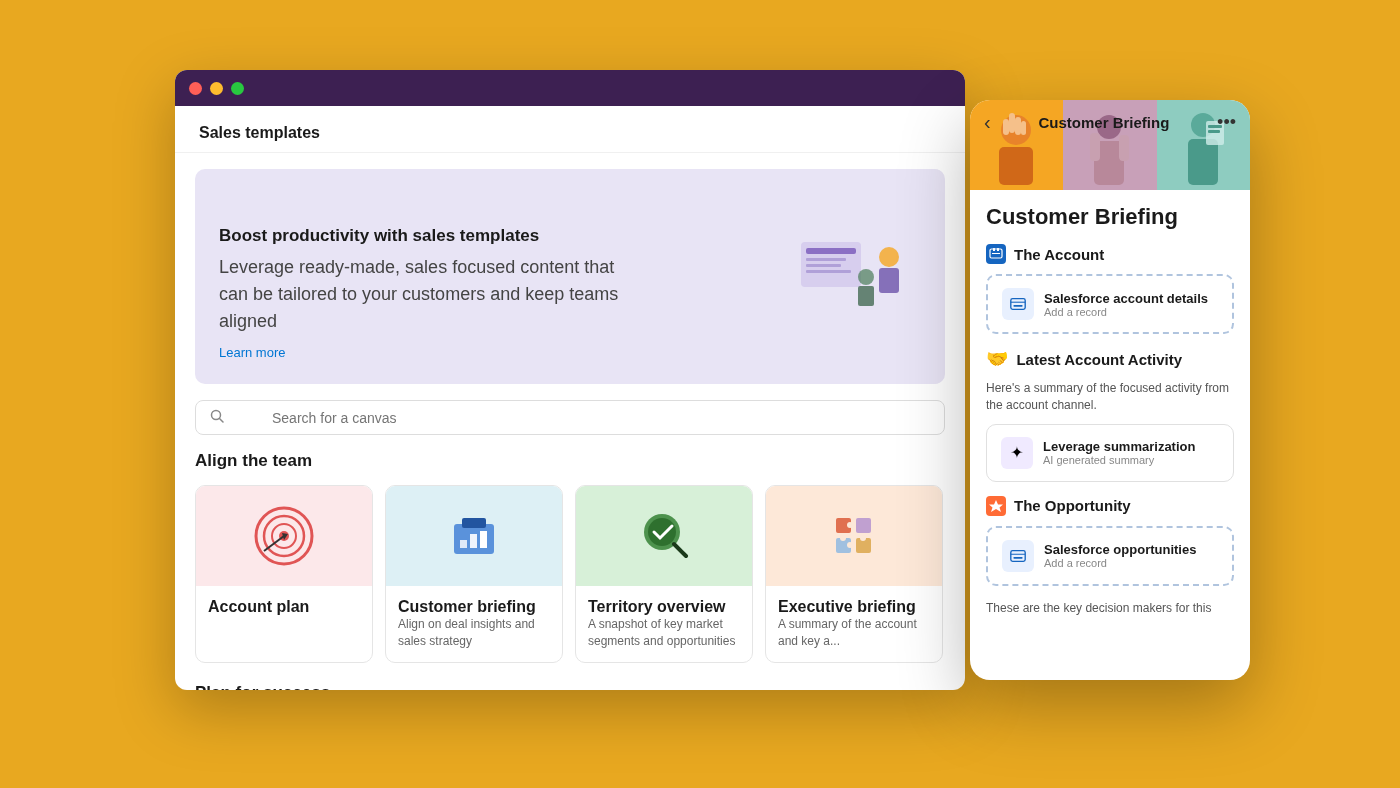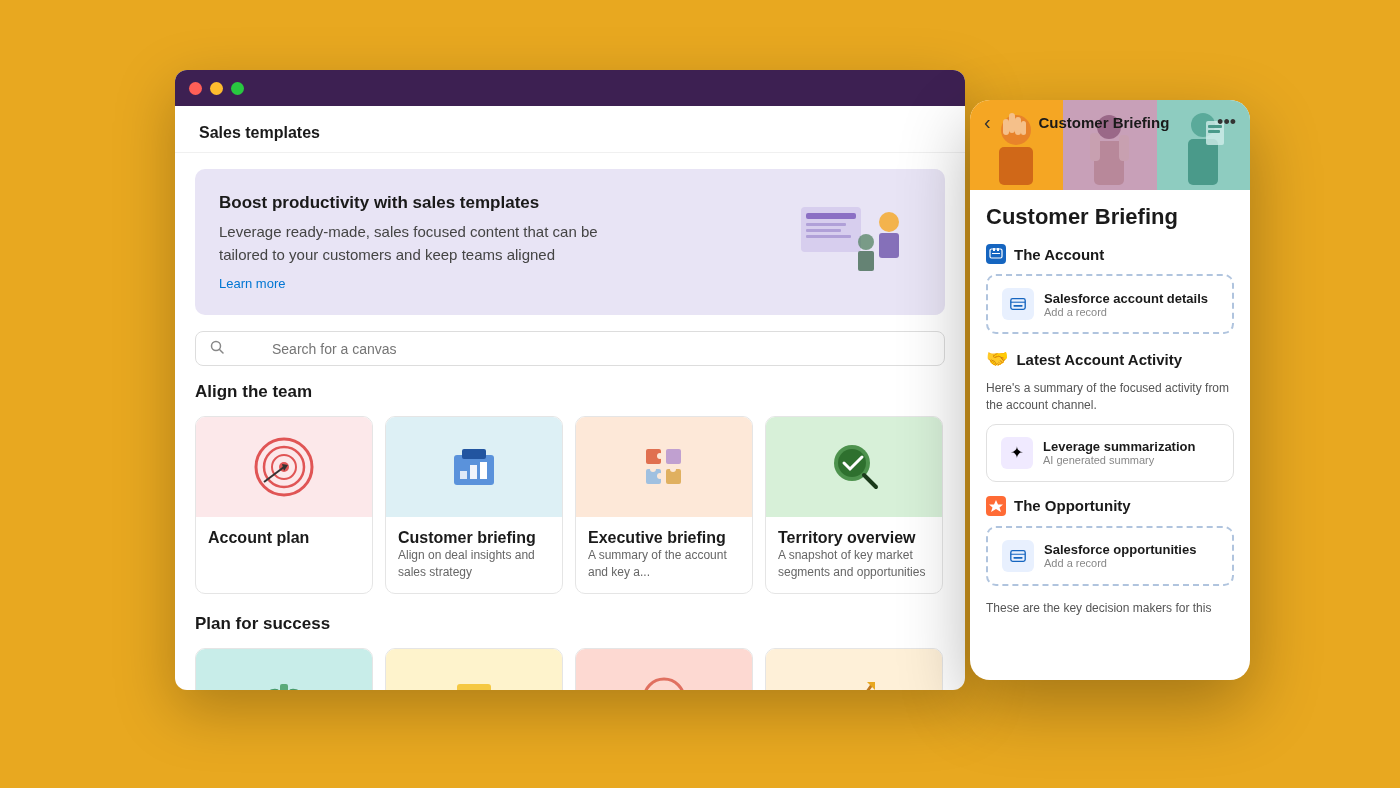--- a/index.html
+++ b/index.html
@@ -73,24 +73,25 @@
       align-items: center;
       justify-content: space-between;
       min-height: 110px;
     }
 
     .hero-text h2 {
       font-size: 17px;
       font-weight: 700;
       color: #1a1a1a;
       margin-bottom: 8px;
+      margin-top: 33px;
     }
 
     .hero-text p {
-      font-size: 15px;
+      font-size: 18px;
       color: #444;
       line-height: 1.5;
       max-width: 420px;
     }
 
     .hero-link {
       color: #0176d3;
       font-size: 13px;
       text-decoration: none;
       display: block;
@@ -466,54 +467,54 @@
             <rect x="46" y="35" width="7" height="17" fill="white"></rect>
           </svg>
         </div>
         <div class="card-body">
           <div class="card-title">Customer briefing</div>
           <div class="card-desc">Align on deal insights and sales strategy</div>
         </div>
       </div>
 
       <div class="template-card">
+        <div class="card-image green">
+          <svg width="80" height="80" viewBox="0 0 80 80">
+
+            <circle cx="38" cy="36" r="18" fill="#2a7a2a" opacity="0.8"></circle>
+            <circle cx="38" cy="36" r="14" fill="#1a5a1a" opacity="0.6"></circle>
+            <line x1="50" y1="48" x2="62" y2="60" stroke="#1a3a1a" stroke-width="4" stroke-linecap="round"></line>
+            <polyline points="30,36 36,42 48,30" fill="none" stroke="white" stroke-width="3" stroke-linecap="round"></polyline>
+          </svg>
+        </div>
+        <div class="card-body">
+          <div class="card-title">Territory overview</div>
+          <div class="card-desc">A snapshot of key market segments and opportunities</div>
+        </div>
+      </div>
+
+      <div class="template-card">
         <div class="card-image peach">
           <svg width="80" height="80" viewBox="0 0 80 80">
 
             <rect x="22" y="22" width="15" height="15" rx="2" fill="#e07050"></rect>
             <rect x="42" y="22" width="15" height="15" rx="2" fill="#c0a0d0"></rect>
             <rect x="22" y="42" width="15" height="15" rx="2" fill="#a0c0e0"></rect>
             <rect x="42" y="42" width="15" height="15" rx="2" fill="#e0b060"></rect>
             <circle cx="36" cy="29" r="3" fill="#fce8d8"></circle>
             <circle cx="36" cy="49" r="3" fill="#fce8d8"></circle>
             <circle cx="29" cy="42" r="3" fill="#fce8d8"></circle>
             <circle cx="49" cy="42" r="3" fill="#fce8d8"></circle>
           </svg>
         </div>
         <div class="card-body">
           <div class="card-title">Executive briefing</div>
           <div class="card-desc">A summary of the account and key a...</div>
         </div>
       </div>
-
-      <div class="template-card">
-        <div class="card-image green">
-          <svg width="80" height="80" viewBox="0 0 80 80">
-
-            <circle cx="38" cy="36" r="18" fill="#2a7a2a" opacity="0.8"></circle>
-            <circle cx="38" cy="36" r="14" fill="#1a5a1a" opacity="0.6"></circle>
-            <line x1="50" y1="48" x2="62" y2="60" stroke="#1a3a1a" stroke-width="4" stroke-linecap="round"></line>
-            <polyline points="30,36 36,42 48,30" fill="none" stroke="white" stroke-width="3" stroke-linecap="round"></polyline>
-          </svg>
-        </div>
-        <div class="card-body">
-          <div class="card-title">Territory overview</div>
-          <div class="card-desc">A snapshot of key market segments and opportunities</div>
-        </div>
-      </div>
     </div>
 
     <div class="section-heading">Plan for success</div>
 
     <div class="cards-grid plan-cards">
       <div class="template-card">
         <div class="card-image teal">
           <svg width="70" height="70" viewBox="0 0 70 70">
             <circle cx="35" cy="50" r="8" fill="#3a7a5a"></circle>
             <rect x="31" y="20" width="8" height="30" rx="2" fill="#5aaa7a"></rect>

